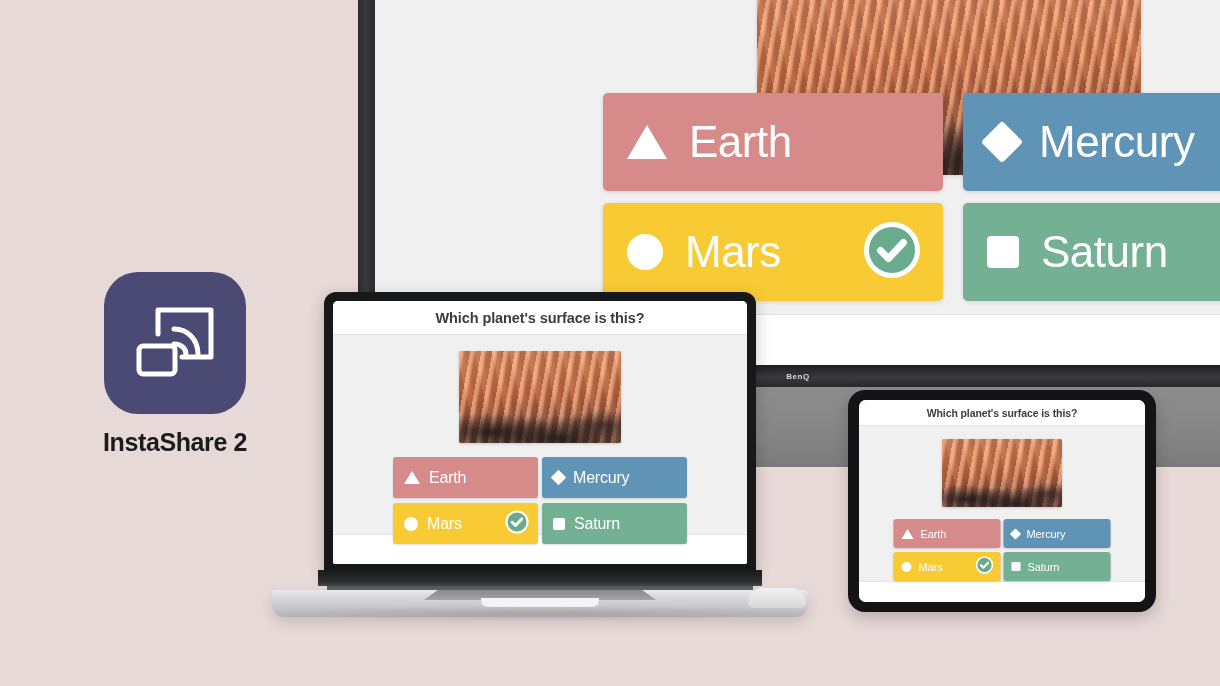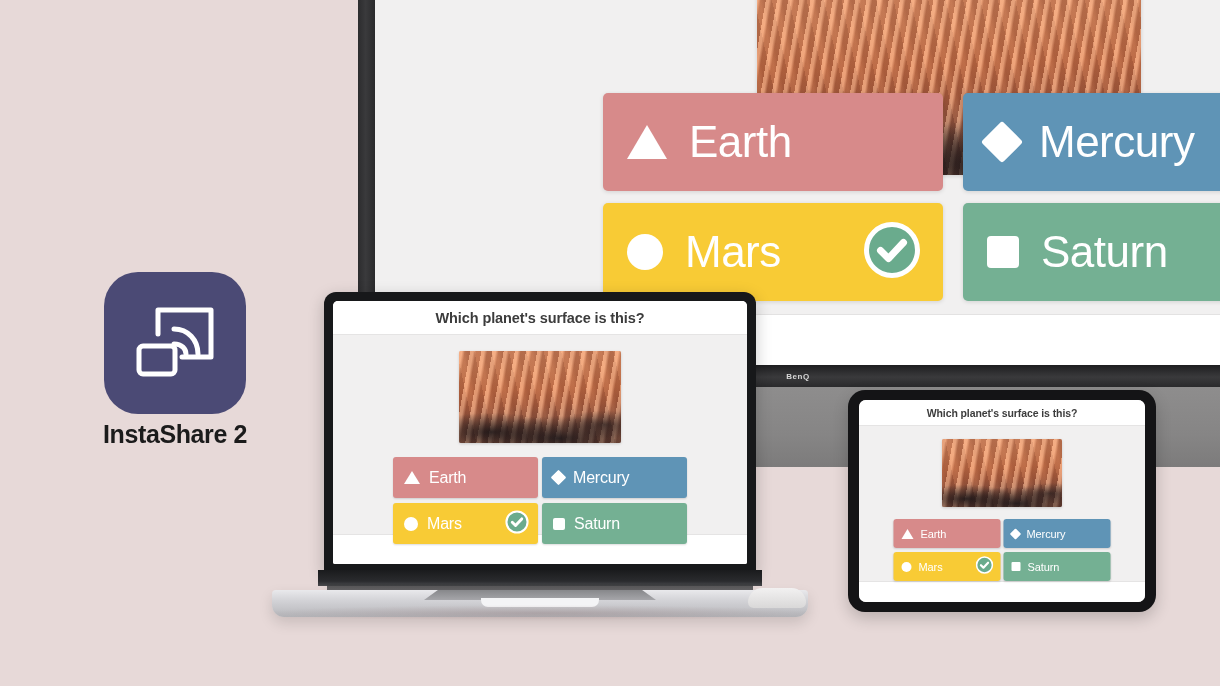--- a/index.html
+++ b/index.html
@@ -30,21 +30,21 @@
   #app-icon {
     width: 142px;
     height: 142px;
     margin: 0 auto;
     border-radius: 34px;
     background: #4b4a75;
     position: relative;
   }
   #app-icon svg { position: absolute; left: 50%; top: 50%; transform: translate(-50%,-50%); }
   #brand-label {
-    margin-top: 6px;
+    margin-top: 14px;
     font-size: 25px;
     font-weight: bold;
     color: #1b1b1b;
     letter-spacing: -0.4px;
   }
 
   
   #monitor {
     position: absolute;
     left: 358px;

